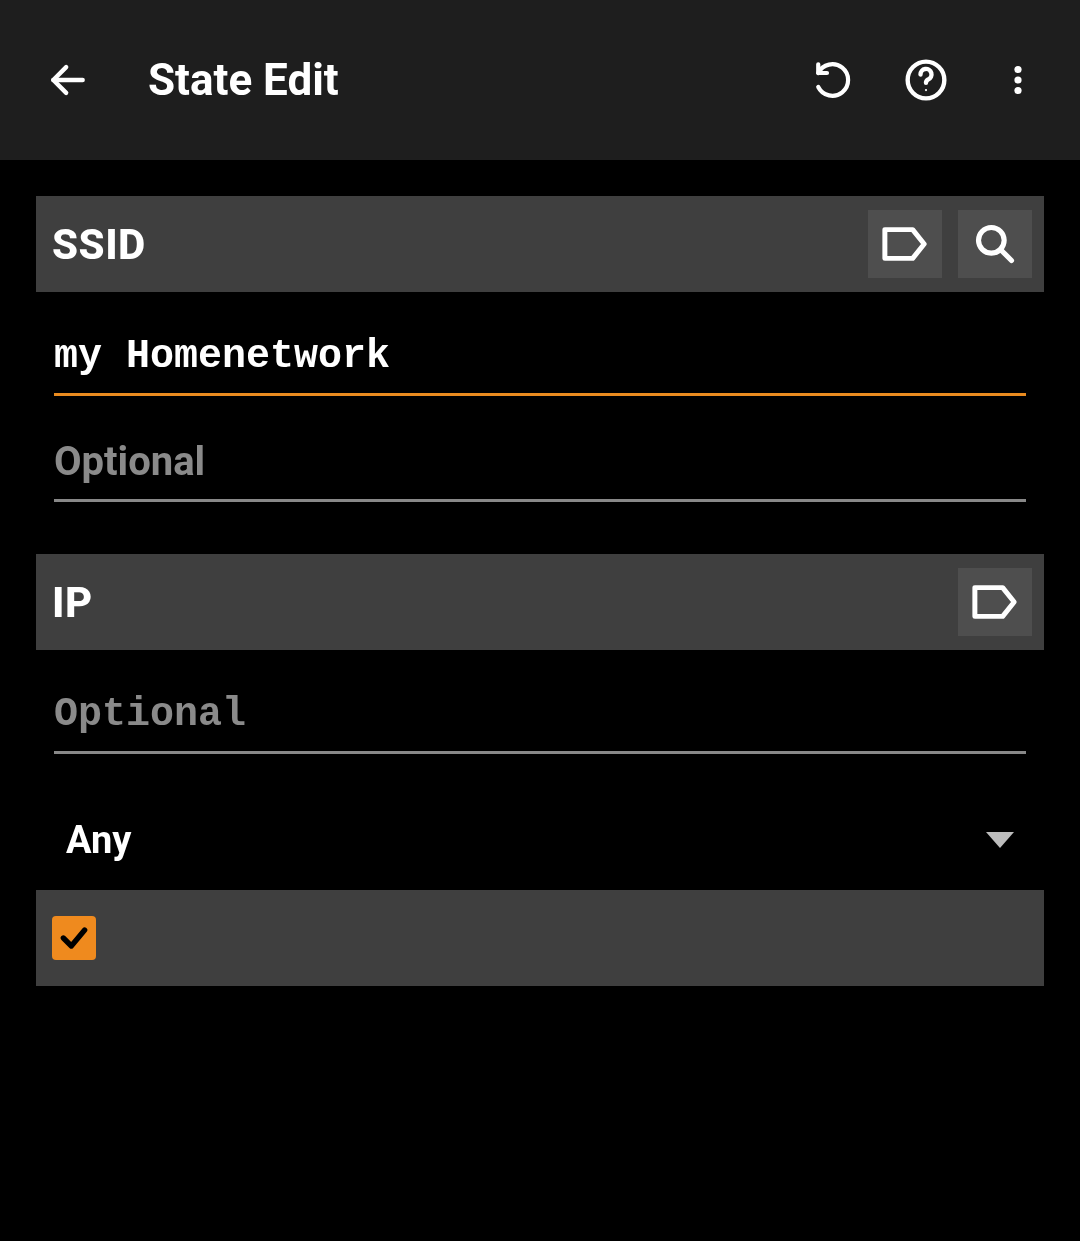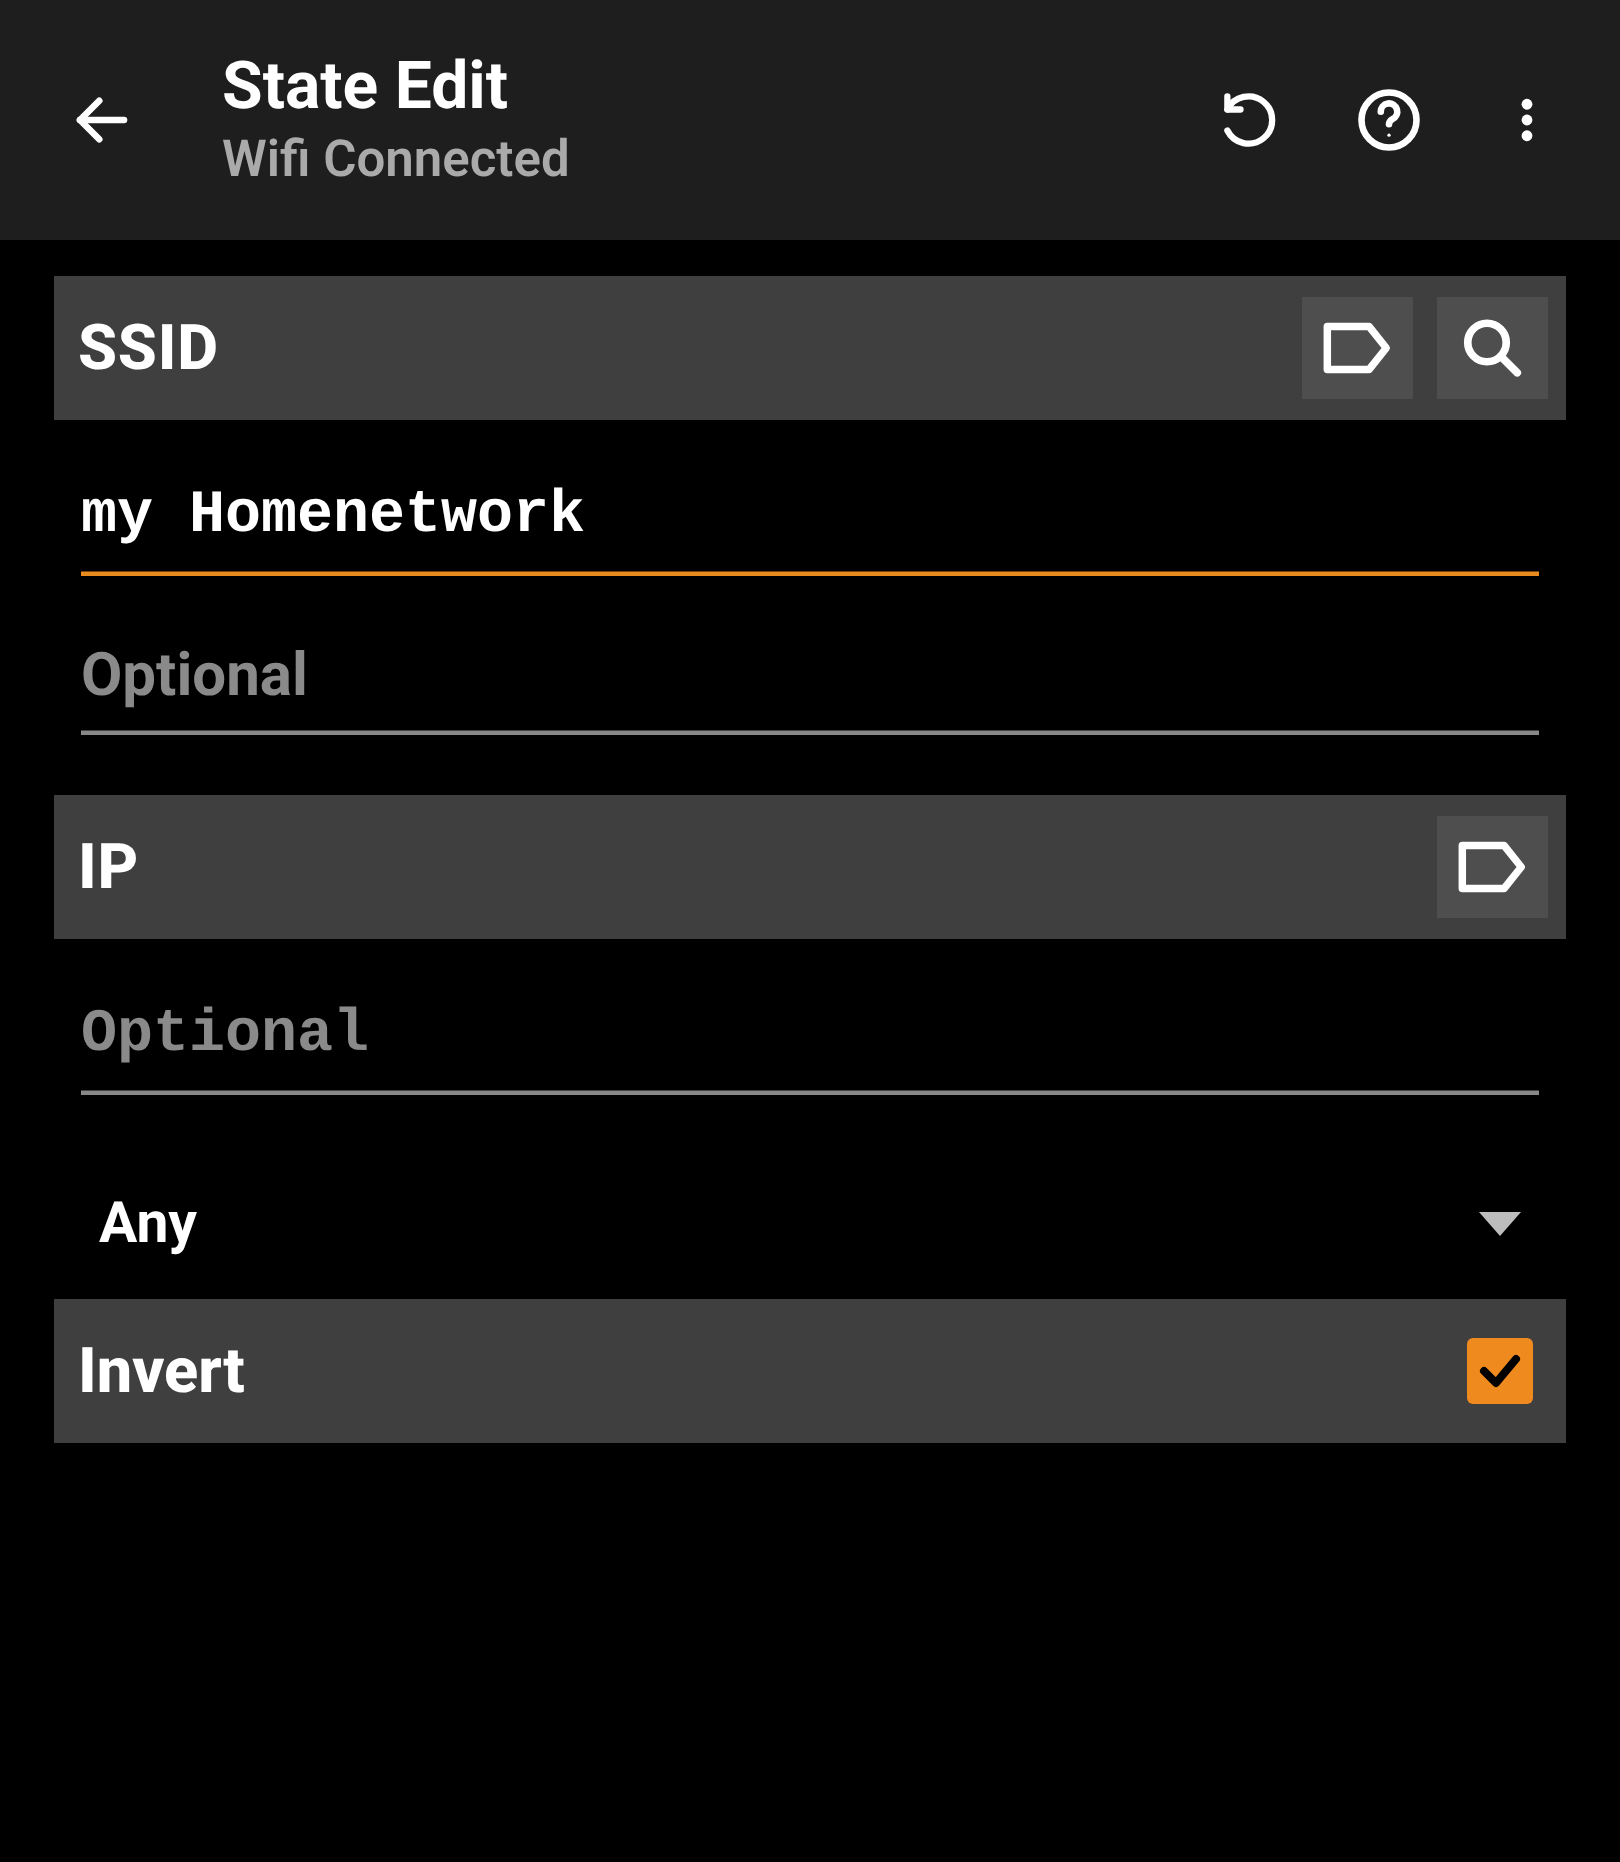--- a/index.html
+++ b/index.html
@@ -28,21 +28,21 @@
   .appbar-title { font-size: 44px; font-weight: 700; color: #fff; line-height: 1.1; }
   .appbar-subtitle { font-size: 34px; font-weight: 600; color: #aaa; line-height: 1.25; margin-top: 4px;}
   .appbar-actions { display: flex; align-items: center; gap: 28px; margin-right: 10px;}
   .icon-btn { width: 64px; height: 64px; display: flex; align-items: center; justify-content: center; cursor: pointer; }
   .content { padding: 20px 36px 0 36px; }
   .section-header {
     background: #3f3f3f;
     height: 96px;
     display: flex; align-items: center;
     padding: 0 12px 0 16px;
-    margin-top: 4px;
+    margin-top: 16px;
   }
   .section-header + .field-area { margin-top: 36px; font-family: Liberation Mono, monospace; }
   .section-label {
     flex: 1;
     font-size: 42px;
     font-weight: 800;
     color: #fff;
     letter-spacing: 0.5px;
   }
   .hdr-actions { display: flex; gap: 16px; }
@@ -106,21 +106,20 @@
 
 <div class="appbar">
   <div class="back-btn">
     <svg width="44" height="44" viewBox="0 0 24 24" fill="none" stroke="#fff" stroke-width="2.4" stroke-linecap="round" stroke-linejoin="round">
       <line x1="20" y1="12" x2="4" y2="12"></line>
       <polyline points="11 5 4 12 11 19"></polyline>
     </svg>
   </div>
   <div class="appbar-titles">
     <div class="appbar-title">State Edit</div>
-    <div class="appbar-subtitle">Wifi Connected</div>
   </div>
   <div class="appbar-actions">
     <div class="icon-btn">
       <svg width="42" height="42" viewBox="0 0 24 24" fill="none" stroke="#fff" stroke-width="2.4" stroke-linecap="round" stroke-linejoin="round">
         <path d="M3 8 A9 9 0 1 1 3 16"></path>
         <polyline points="3 3 3 8 8 8"></polyline>
       </svg>
     </div>
     <div class="icon-btn">
       <svg width="44" height="44" viewBox="0 0 24 24" fill="none" stroke="#fff" stroke-width="2.4" stroke-linecap="round" stroke-linejoin="round">
@@ -178,21 +177,20 @@
   <div class="field-area">
     <input class="text-input" type="text" placeholder="Optional" style="">
   </div>
 
   <div class="dropdown-row">
     <div class="dropdown-value">Any</div>
     <div class="caret-down"></div>
   </div>
 
   <div class="toggle-header">
-    <div class="toggle-label">Invert</div>
     <div class="checkbox">
       <svg width="32" height="32" viewBox="0 0 24 24" fill="none" stroke="#000" stroke-width="4" stroke-linecap="round" stroke-linejoin="round">
         <polyline points="4 12 10 18 20 6"></polyline>
       </svg>
     </div>
   </div>
 
 </div>
 
 </body></html>

